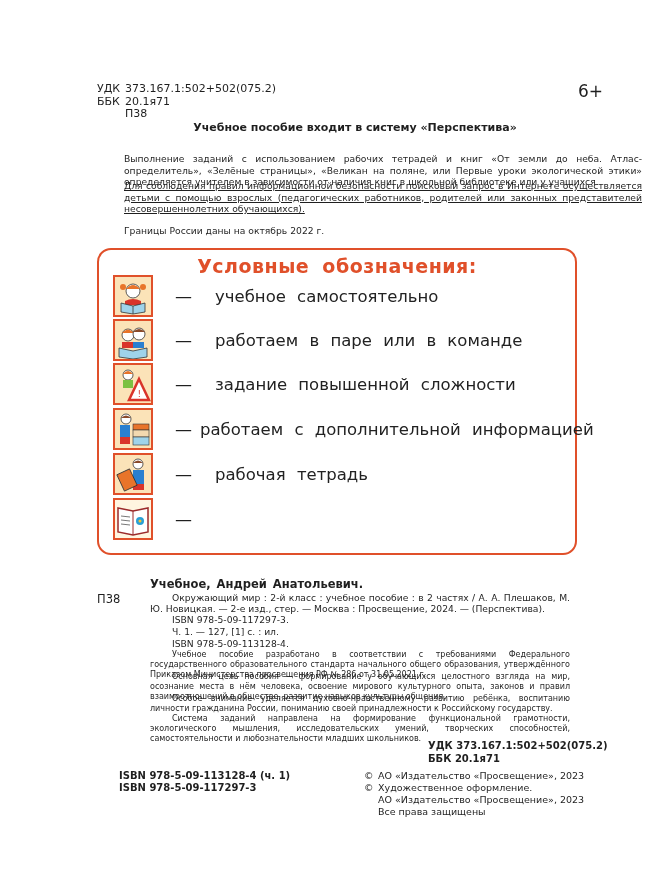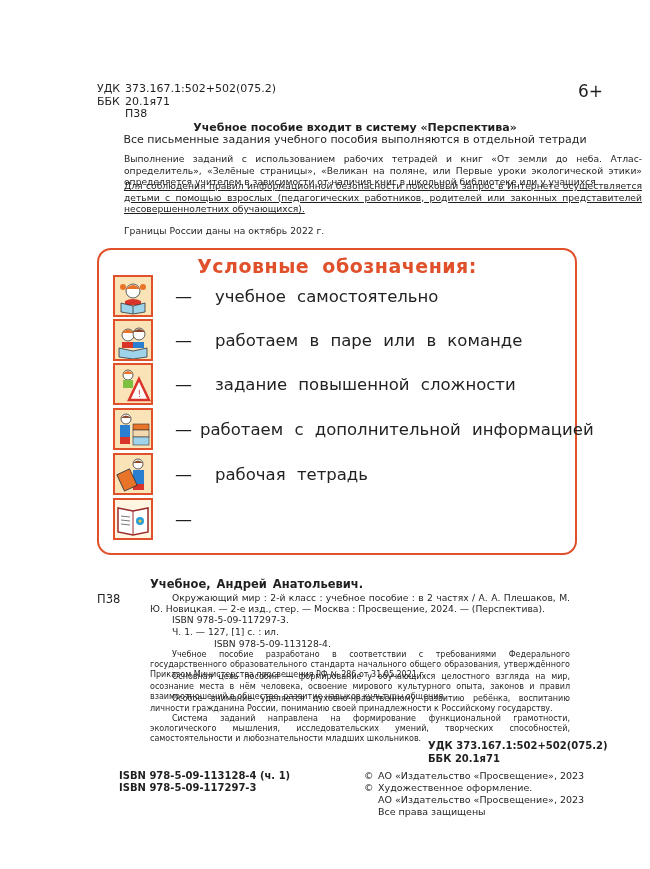--- a/index.html
+++ b/index.html
@@ -34,21 +34,20 @@
 
 <div class="abs udk-top">
   <div class="row"><span class="lbl">УДК</span><span>373.167.1:502+502(075.2)</span></div>
   <div class="row"><span class="lbl">ББК</span><span>20.1я71</span></div>
   <div class="row"><span class="lbl"></span><span>П38</span></div>
 </div>
 <div class="abs age">6+</div>
 
 <div class="abs series">
   <div class="b">Учебное пособие входит в систему «Перспектива»</div>
-  <div>Все письменные задания учебного пособия выполняются в отдельной тетради</div>
 </div>
 
 <div class="abs para" style="top:153px;">Выполнение заданий с использованием рабочих тетрадей и книг «От земли до неба. Атлас-определитель», «Зелёные страницы», «Великан на поляне, или Первые уроки экологической этики» определяется учителем в зависимости от наличия книг в школьной библиотеке или у учащихся.</div>
 <div class="abs para" style="top:180px;text-decoration:underline;">Для соблюдения правил информационной безопасности поисковый запрос в Интернете осуществляется детьми с помощью взрослых (педагогических работников, родителей или законных представителей несовершеннолетних обучающихся).</div>
 <div class="abs para" style="top:225px;">Границы России даны на октябрь 2022 г.</div>
 
 <div class="abs legend-box"></div>
 <div class="abs legend-title">Условные обозначения:</div>
 
 <div class="abs legend-row" style="top:274px;">
@@ -140,21 +139,21 @@
     </svg>
   </div>
   <span class="dash">—</span>
 </div>
 
 <div class="abs author">Учебное, Андрей Анатольевич.</div>
 <div class="abs code">П38</div>
 <div class="abs bib indent" style="top:592px; left:150px; width:420px;">Окружающий мир : 2-й класс : учебное пособие : в 2 частях / А. А. Плешаков, М. Ю. Новицкая. — 2-е изд., стер. — Москва : Просвещение, 2024. — (Перспектива).</div>
 <div class="abs bib" style="top:614px; left:172px; width:300px;">ISBN 978-5-09-117297-3.</div>
 <div class="abs bib" style="top:626px; left:172px; width:300px;">Ч. 1. — 127, [1] с. : ил.</div>
-<div class="abs bib" style="top:638px; left:172px; width:300px;margin-left:42px;">ISBN 978-5-09-113128-4.</div>
+<div class="abs bib" style="top:638px; left:172px; width:300px;">ISBN 978-5-09-113128-4.</div>
 <div class="abs small indent" style="top:650px;">Учебное пособие разработано в соответствии с требованиями Федерального государственного образовательного стандарта начального общего образования, утверждённого Приказом Министерства просвещения РФ № 286 от 31.05.2021 г.</div>
 <div class="abs small indent" style="top:672px;">Основная цель пособия — формирование у обучающихся целостного взгляда на мир, осознание места в нём человека, освоение мирового культурного опыта, законов и правил взаимоотношений в обществе, развитие навыков культуры общения.</div>
 <div class="abs small indent" style="top:694px;">Особое внимание уделяется духовно-нравственному развитию ребёнка, воспитанию личности гражданина России, пониманию своей принадлежности к Российскому государству.</div>
 <div class="abs small indent" style="top:714px;">Система заданий направлена на формирование функциональной грамотности, экологического мышления, исследовательских умений, творческих способностей, самостоятельности и любознательности младших школьников.</div>
 
 <div class="abs udk-bot">
   <div>УДК 373.167.1:502+502(075.2)</div>
   <div>ББК 20.1я71</div>
 </div>
 

